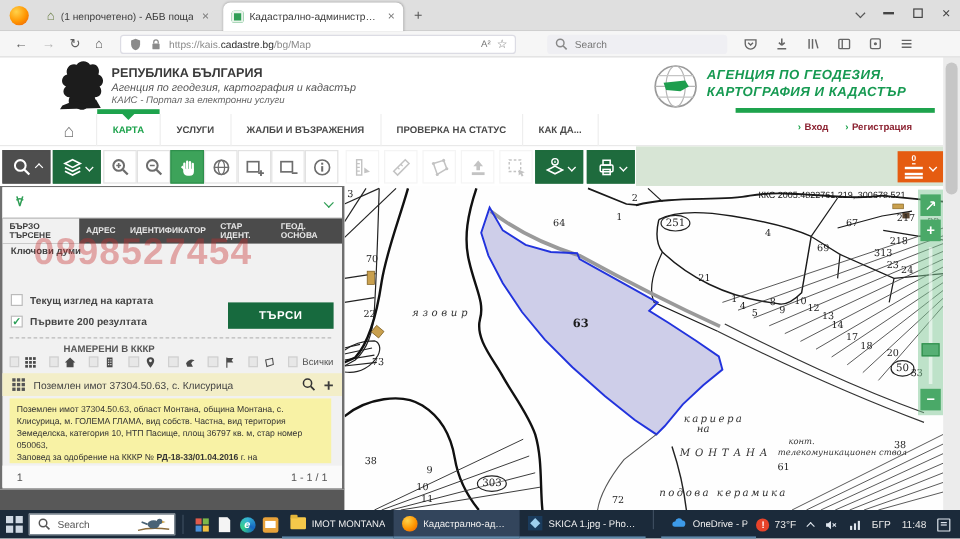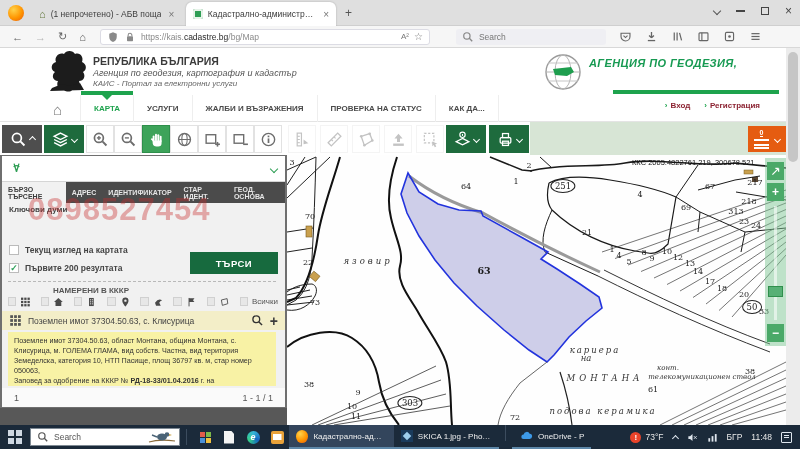--- a/index.html
+++ b/index.html
@@ -404,20 +404,21 @@
   <div class="abs" id="h-kais">КАИС - Портал за електронни услуги</div>
   <svg class="abs" id="logo-globe" viewBox="0 0 40 38">
     <circle cx="20" cy="19" r="17" fill="none" stroke="#9a9a9a" stroke-width="1.4"></circle>
     <ellipse cx="20" cy="19" rx="8" ry="17" fill="none" stroke="#b5b5b5" stroke-width="1"></ellipse>
     <line x1="3" y1="19" x2="37" y2="19" stroke="#b5b5b5" stroke-width="1"></line>
     <line x1="5" y1="10" x2="35" y2="10" stroke="#c5c5c5" stroke-width="1"></line>
     <line x1="5" y1="28" x2="35" y2="28" stroke="#c5c5c5" stroke-width="1"></line>
     <path d="M10 16 L28 14 L31 19 L24 23 L12 22 Z" fill="#1e9e4e"></path>
   </svg>
   <div class="abs" id="logo-t1">АГЕНЦИЯ ПО ГЕОДЕЗИЯ,</div>
+  <div class="abs" id="logo-t2">КАРТОГРАФИЯ И КАДАСТЪР</div>
   <div class="abs" id="logo-bar"></div>
 
   <div class="abs" id="mainnav"></div>
   <div class="abs" id="nav-home">⌂</div>
   <div class="abs" id="nav-items">
       <div class="nav-item active">КАРТА</div>
       <div class="nav-item">УСЛУГИ</div>
       <div class="nav-item">ЖАЛБИ И ВЪЗРАЖЕНИЯ</div>
       <div class="nav-item">ПРОВЕРКА НА СТАТУС</div>
       <div class="nav-item">КАК ДА...</div>
@@ -786,20 +787,24 @@
       </div>
     <div class="tb-ic">
         <span style="width:13px;height:13px;border-radius:50%;background:conic-gradient(#35b3d6,#1565c0,#35d08a,#35b3d6);display:flex;align-items:center;justify-content:center;color:#fff;font-size:9px;font-weight:bold;font-style:italic;">e</span>
       </div>
     <div class="tb-ic">
         <span style="width:13px;height:13px;background:#e8a23a;border-radius:2px;display:flex;align-items:center;justify-content:center;">
           <span style="width:9px;height:6px;background:#fff;clip-path:polygon(0 0,100% 0,100% 100%,0 100%);position:relative;"></span>
         </span>
       </div>
     <div id="tb-windows" style="display:flex;height:24px;">
+        <div class="tb-win">
+          <span class="folder-ic"></span>
+          <span class="lbl">IMOT MONTANA</span>
+        </div>
         <div class="tb-win active">
           <span class="fox-ic"></span>
           <span class="lbl">Кадастрално-адми...</span>
         </div>
         <div class="tb-win">
           <span class="photos-ic">
             <i></i>
           </span>
           <span class="lbl">SKICA 1.jpg - Photos</span>
         </div>

